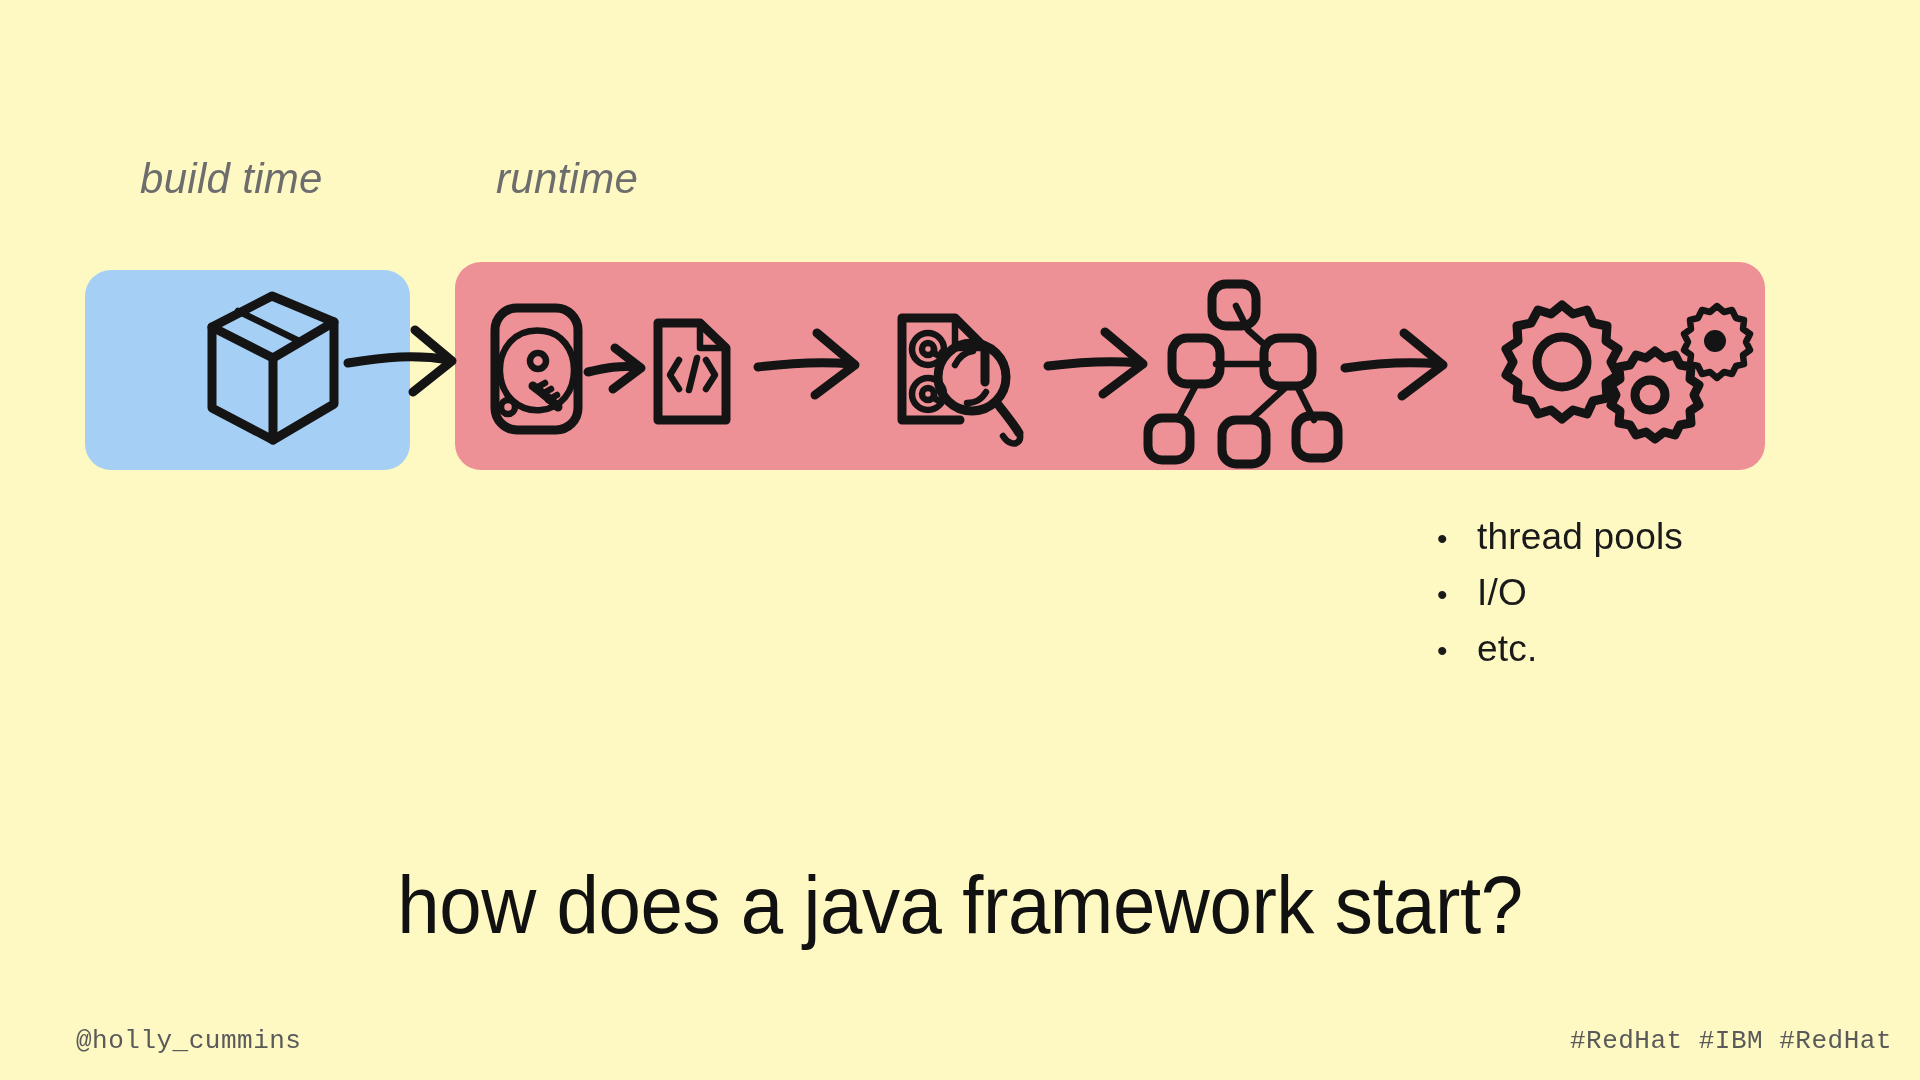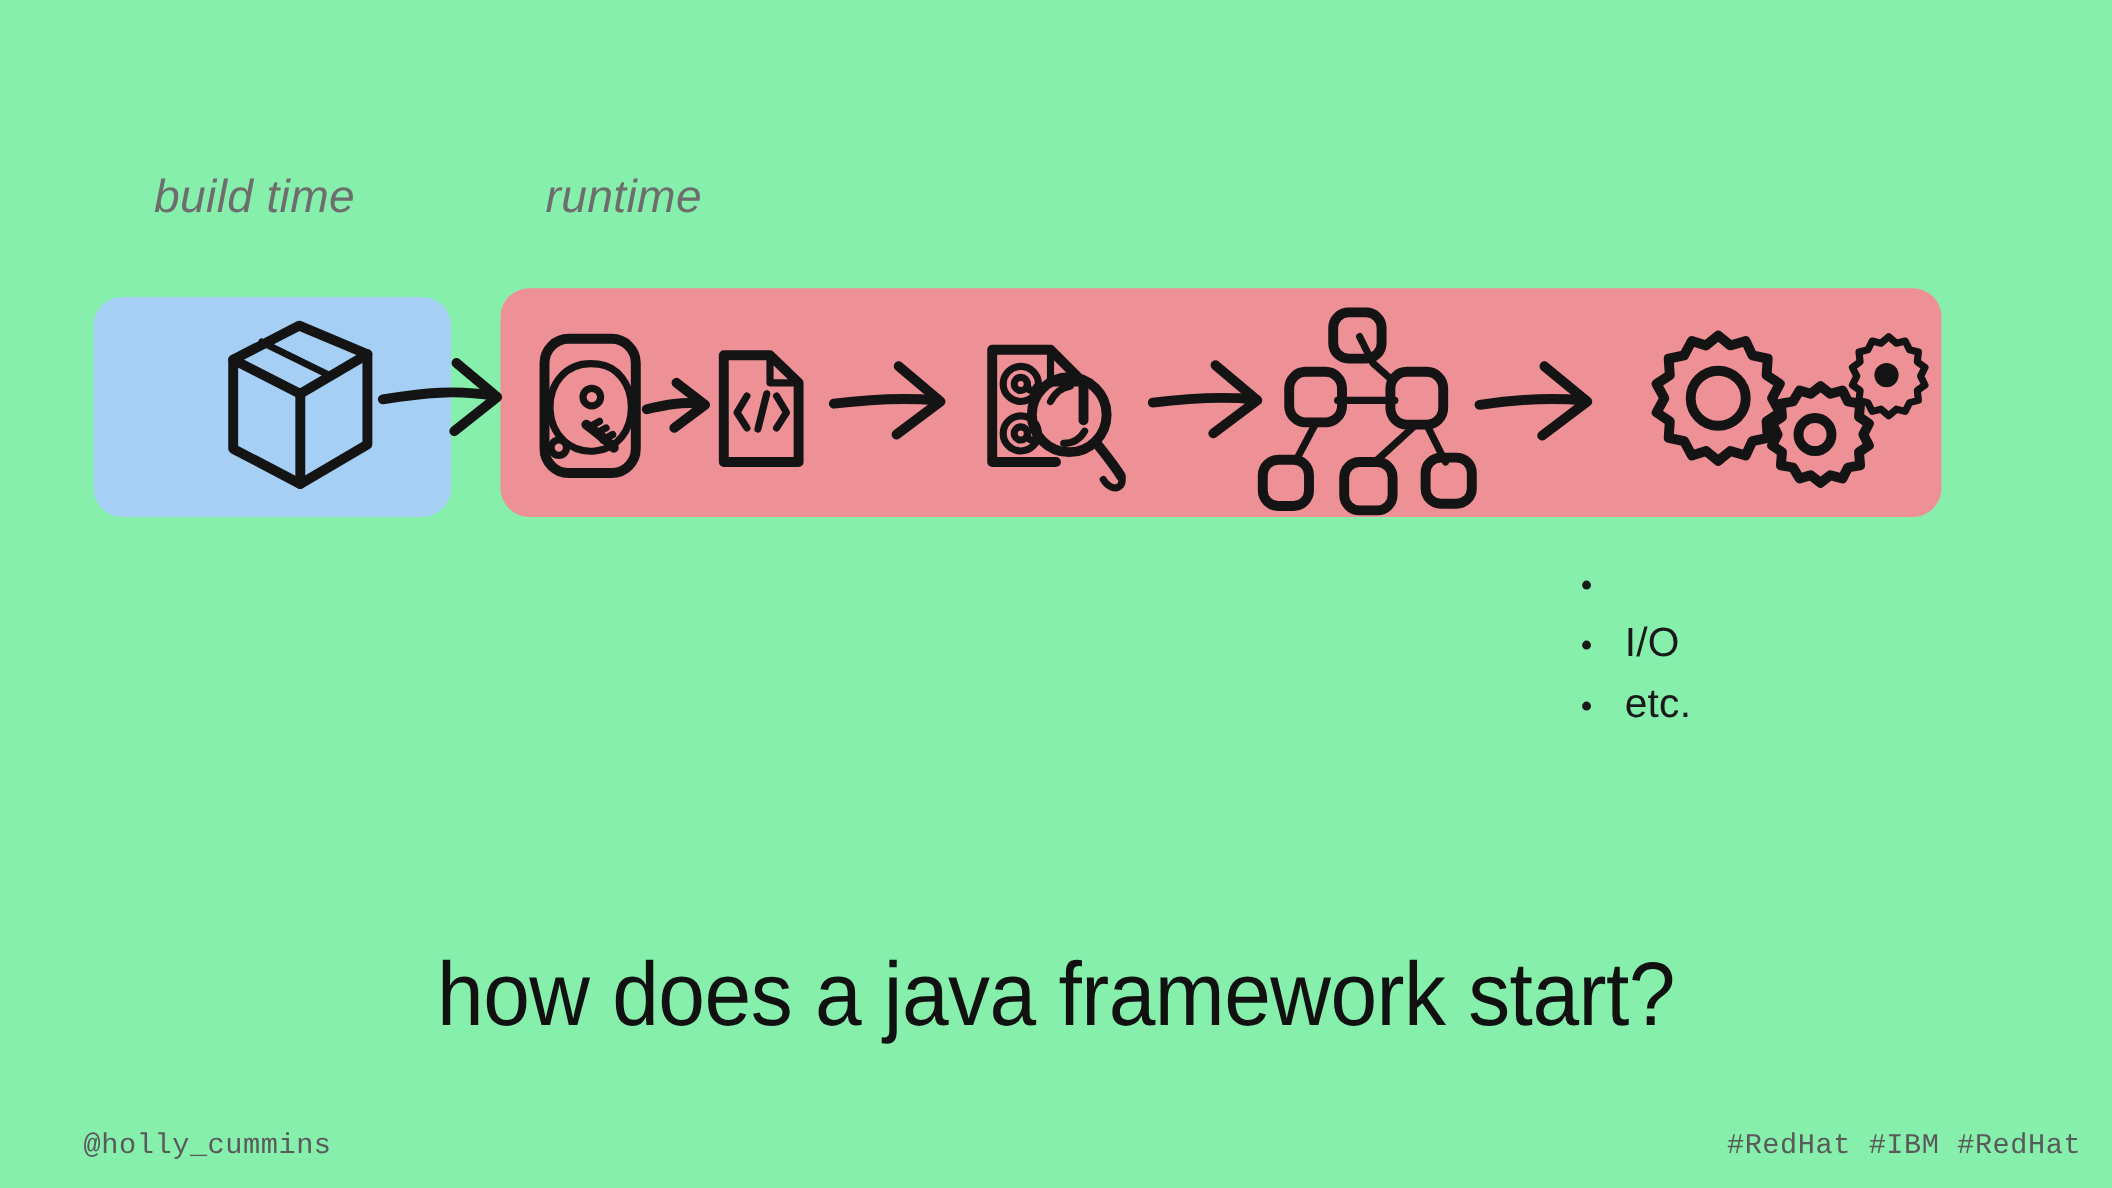--- a/index.html
+++ b/index.html
@@ -12,21 +12,21 @@
     height: 1080px;
     position: relative;
     overflow: hidden;
     font-family: "Liberation Sans", sans-serif;
     -webkit-font-smoothing: antialiased;
   }
 
   .slide {
     position: absolute;
     inset: 0;
-    background: #86efac;
+    background: #fef9c3;
   }
 
   
   .phase-label {
     position: absolute;
     font-family: "Liberation Sans", sans-serif;
     font-style: italic;
     font-weight: 400;
     font-size: 42px;
     color: #6d6d6d;
@@ -258,20 +258,21 @@
       <path class="ink-thin" d="M1702 310
         l8 2 l7 -6 l7 6 l8 -2 l4 8 l8 2 l-1 9 l7 5 l-4 8 l4 8 l-7 5 l1 9 l-8 2 l-4 8 l-8 -2 l-7 6 l-7 -6 l-8 2 l-4 -8 l-8 -2 l1 -9 l-7 -5 l4 -8 l-4 -8 l7 -5 l-1 -9 l8 -2 Z"></path>
       <circle class="ink-fill" cx="1715" cy="341" r="11"></circle>
     </g>
   </svg>
 
   <div id="start-list">
     <ul>
       <li>
         <span class="bullet">•</span>
+        <span>thread pools</span>
       </li>
       <li>
         <span class="bullet">•</span>
         <span>I/O</span>
       </li>
       <li>
         <span class="bullet">•</span>
         <span>etc.</span>
       </li>
     </ul>

